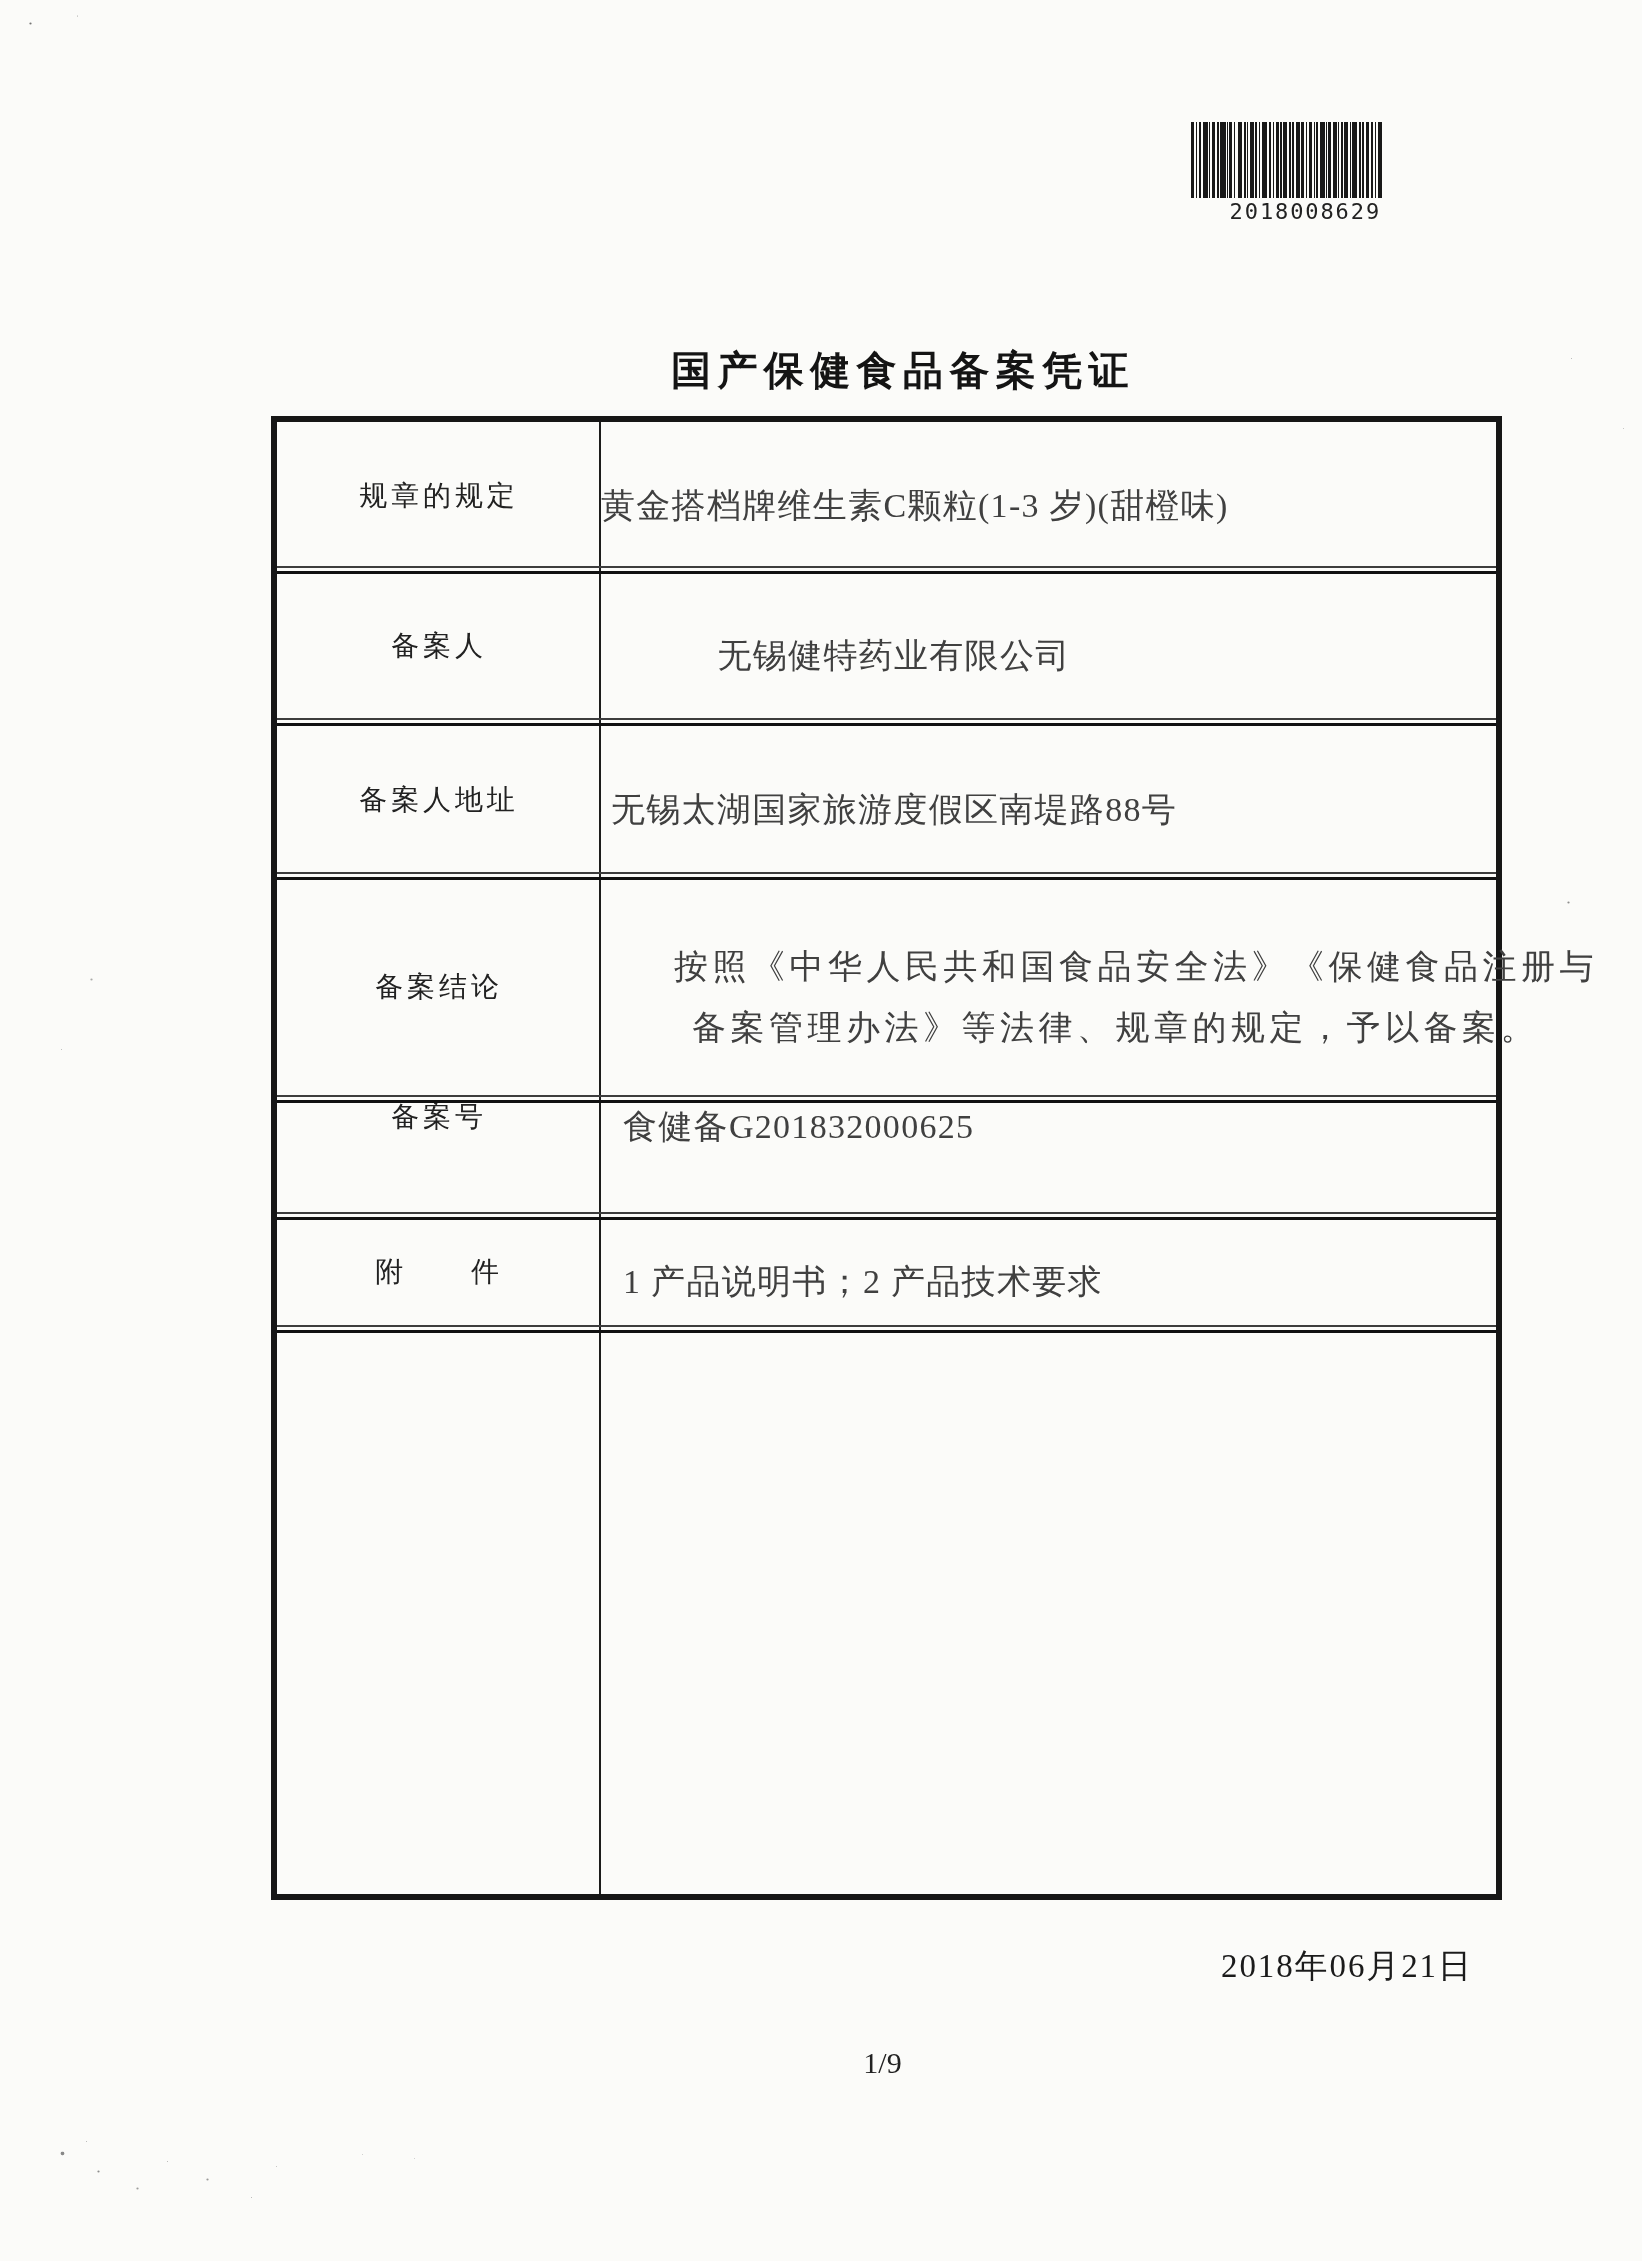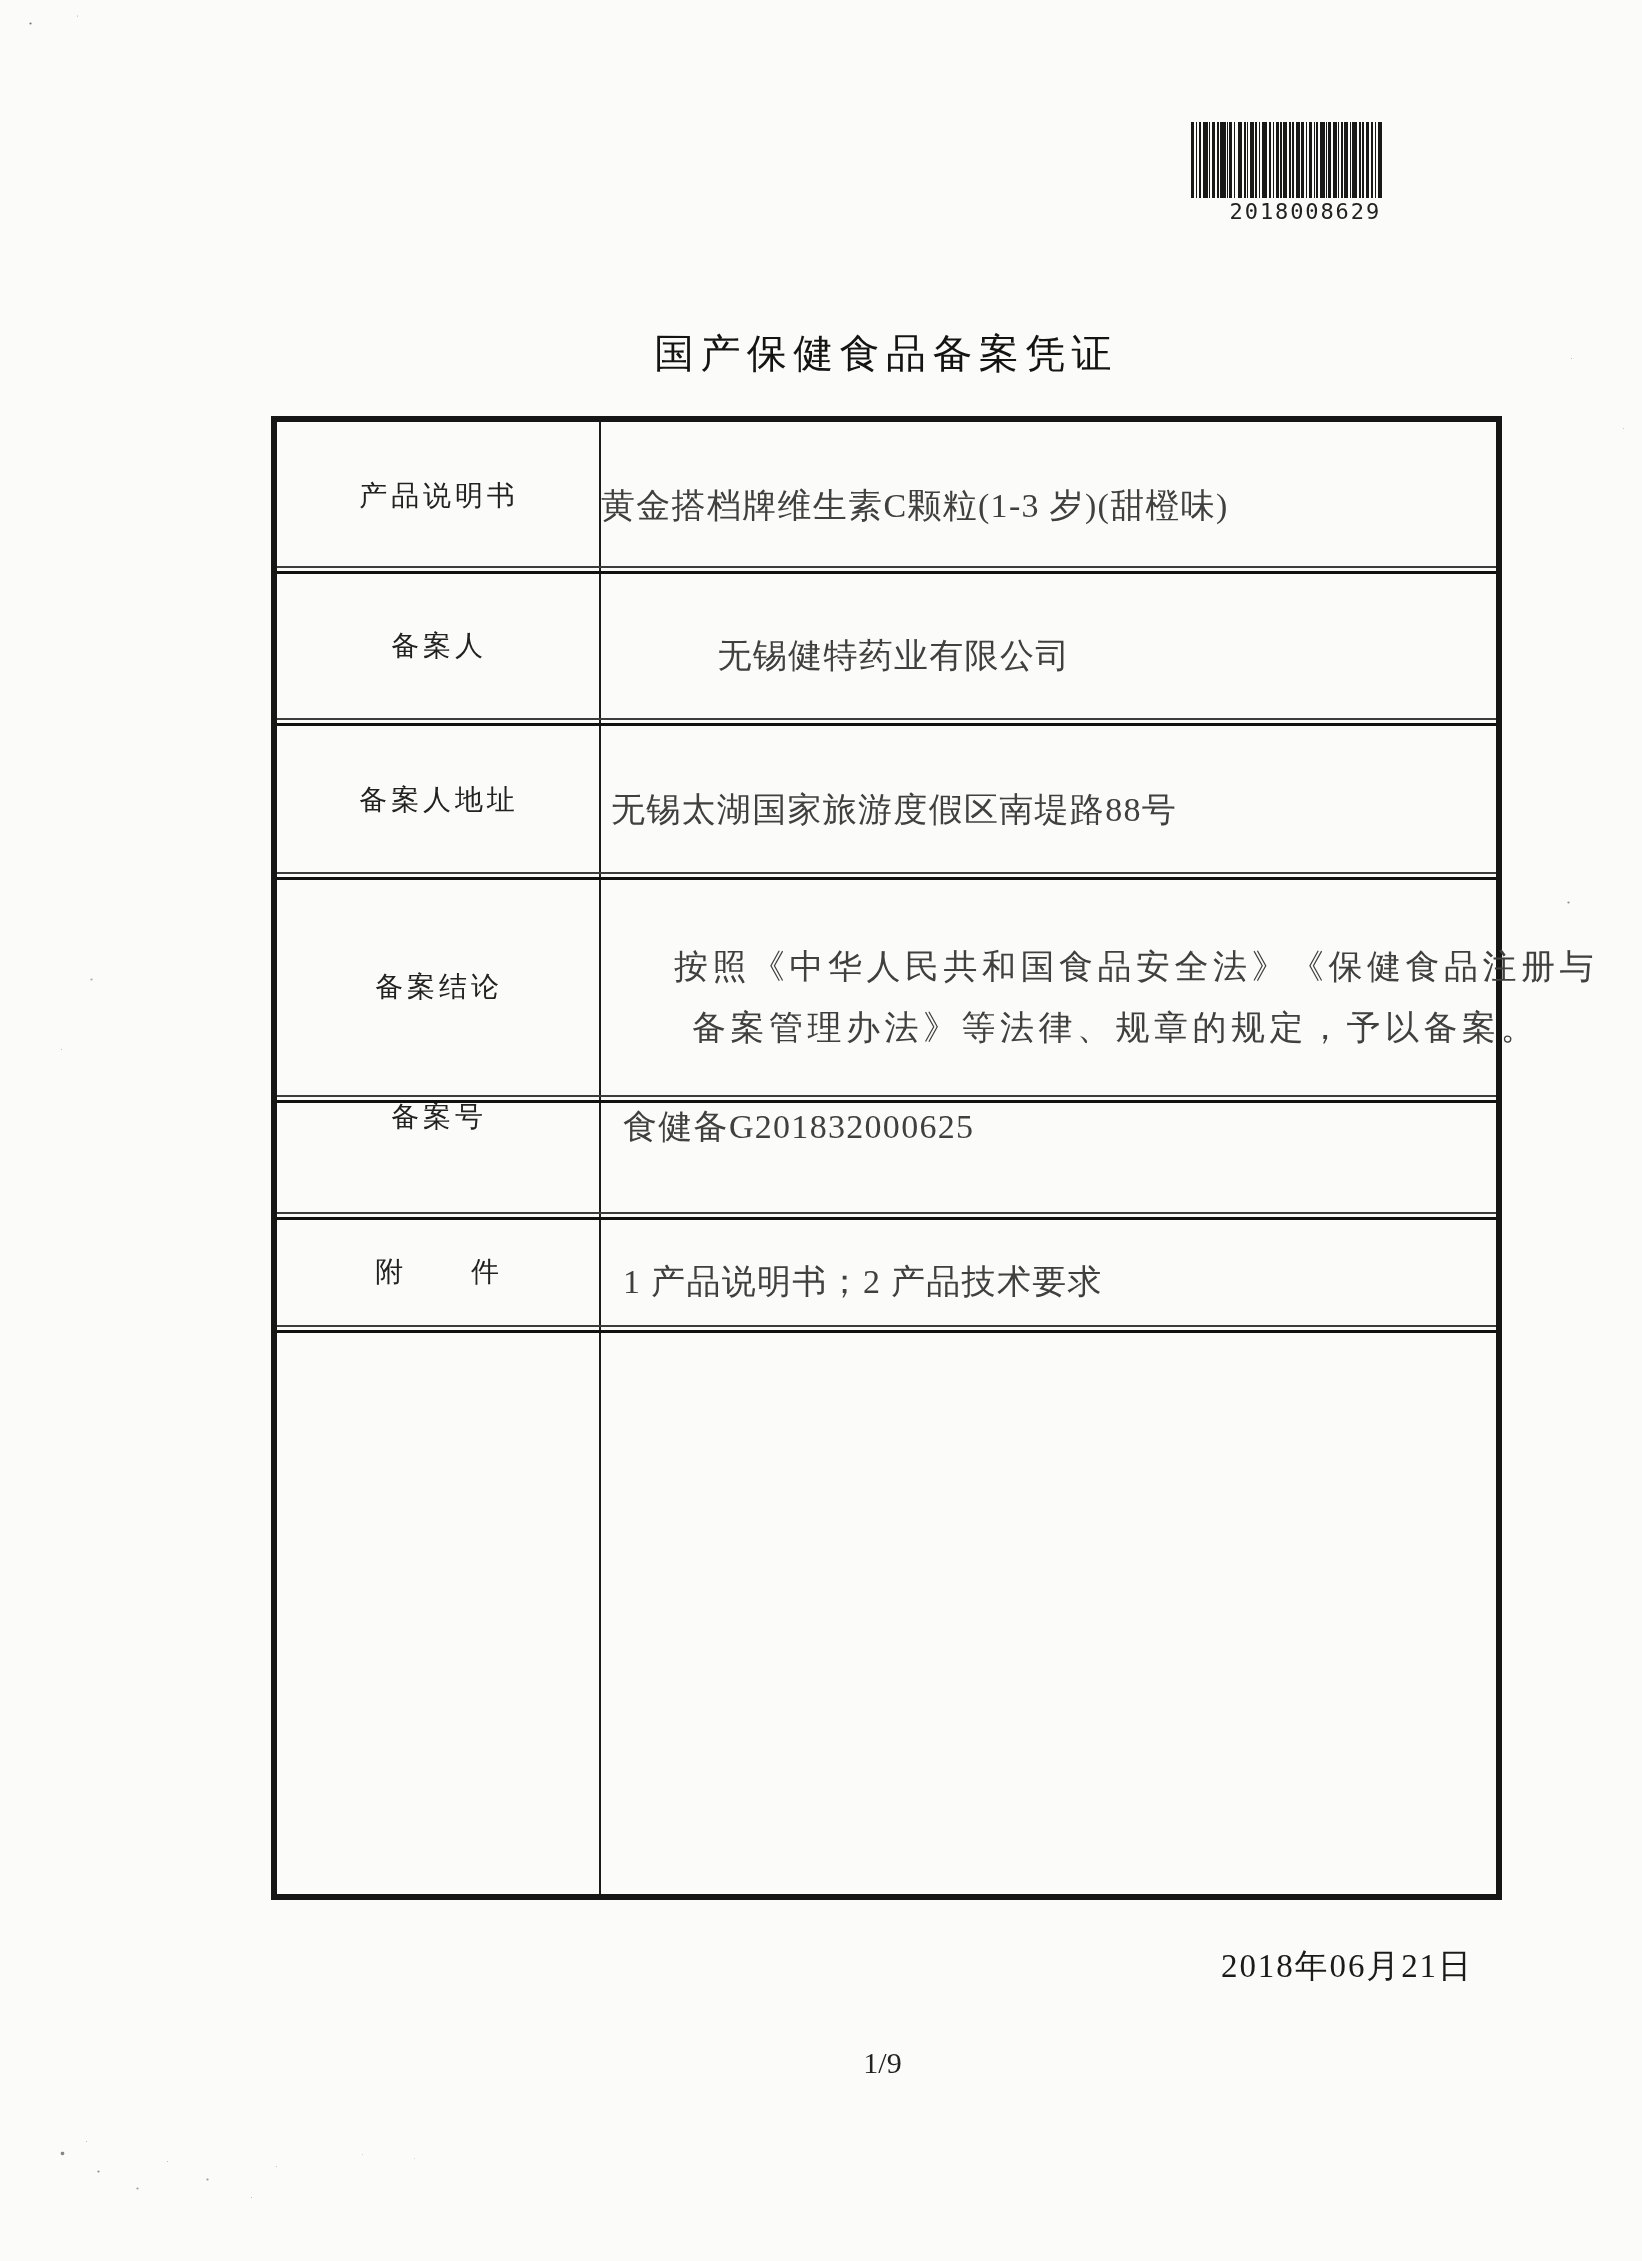--- a/index.html
+++ b/index.html
@@ -12,23 +12,23 @@
   .bars{display:flex;align-items:stretch;height:76px;}
   .bars .bar{background:#181818;height:100%;flex:none;}
   .bars .gap{height:100%;flex:none;}
   .barcode-num{
     margin-top:0.6px;text-align:right;padding-right:1.3px;
     font-family:"DejaVu Sans Mono","Liberation Mono",monospace;
     font-size:22px;letter-spacing:1.9px;color:#222;
   }
   
   .title{
-    position:absolute;left:886px;top:326px;transform:translateX(-50%);margin:0;
+    position:absolute;left:886px;top:326px;transform:translateX(-50%);margin:17px;
     font-family:"Liberation Sans","DejaVu Sans",sans-serif;
-    font-size:40px;font-weight:normal;letter-spacing:6.4px;color:#141414;white-space:nowrap;
+    font-size:40px;font-weight:bold;letter-spacing:6.4px;color:#141414;white-space:nowrap;
   }
   
   .cert-table{
     position:absolute;left:271px;top:416px;width:1219px;height:1472px;
     border:6.4px solid #161616;box-sizing:content-box;
   }
   .col-divider{position:absolute;left:322px;top:0;bottom:0;width:1.9px;background:#1c1c1c;}
   .row{position:absolute;left:0;width:100%;display:flex;box-sizing:border-box;}
   .cell{box-sizing:border-box;}
   .cell.label{
@@ -175,21 +175,21 @@
         <span class="bar" style="width: 4.5px;"></span>
       </div>
     <div class="barcode-num">2018008629</div>
   </div>
 
   <h1 class="title">国产保健食品备案凭证</h1>
 
   <div class="cert-table">
 
     <div class="row row0" style="top:0;height:148px">
-      <div class="cell label">产品说明书</div>
+      <div class="cell label">规章的规定</div>
       <div class="cell value v-centered">黄金搭档牌维生素C颗粒(1-3 岁)(甜橙味)</div>
     </div>
 
     <div class="row row1" style="top:148px;height:151px">
       <div class="cell label">备案人</div>
       <div class="cell value v-centered">无锡健特药业有限公司</div>
     </div>
 
     <div class="row row2" style="top:300px;height:155px">
       <div class="cell label">备案人地址</div>

